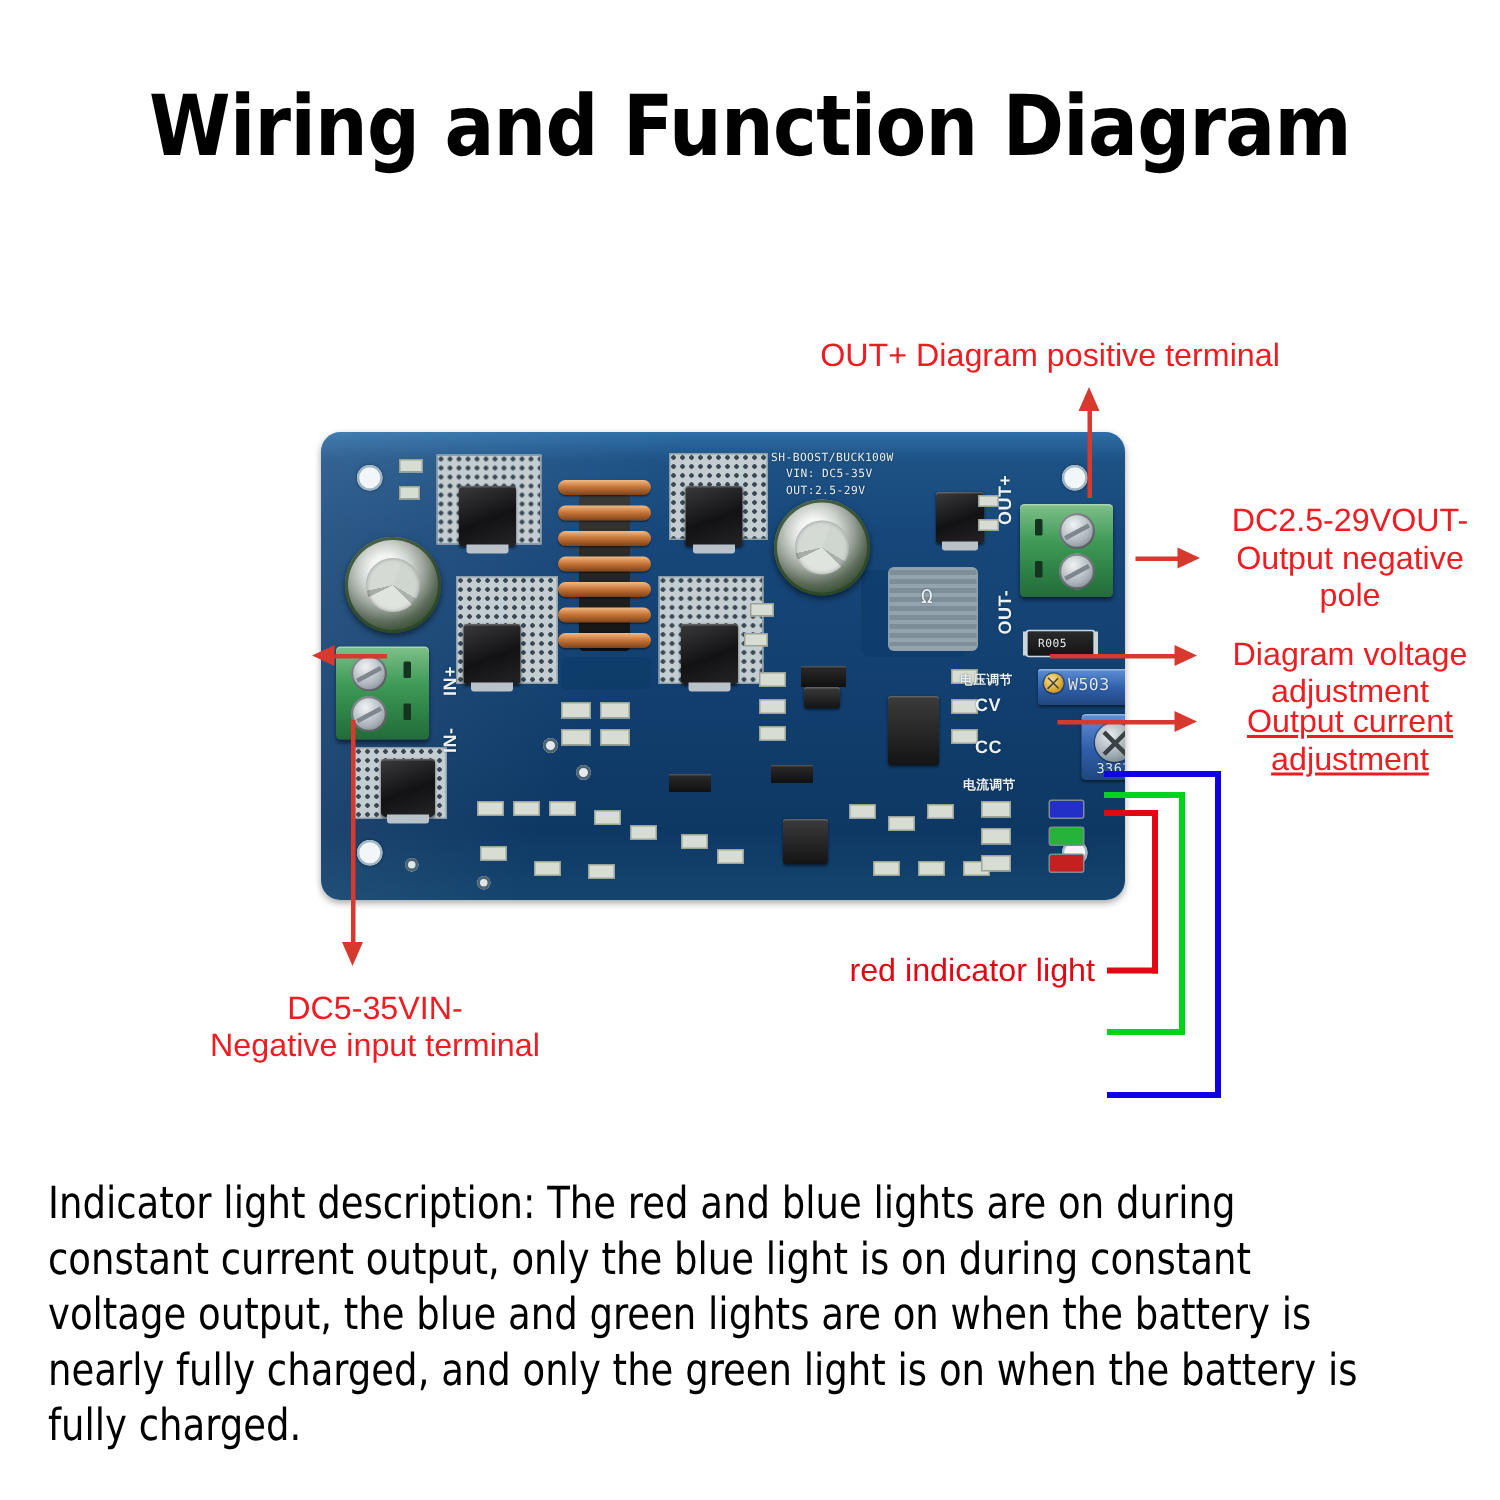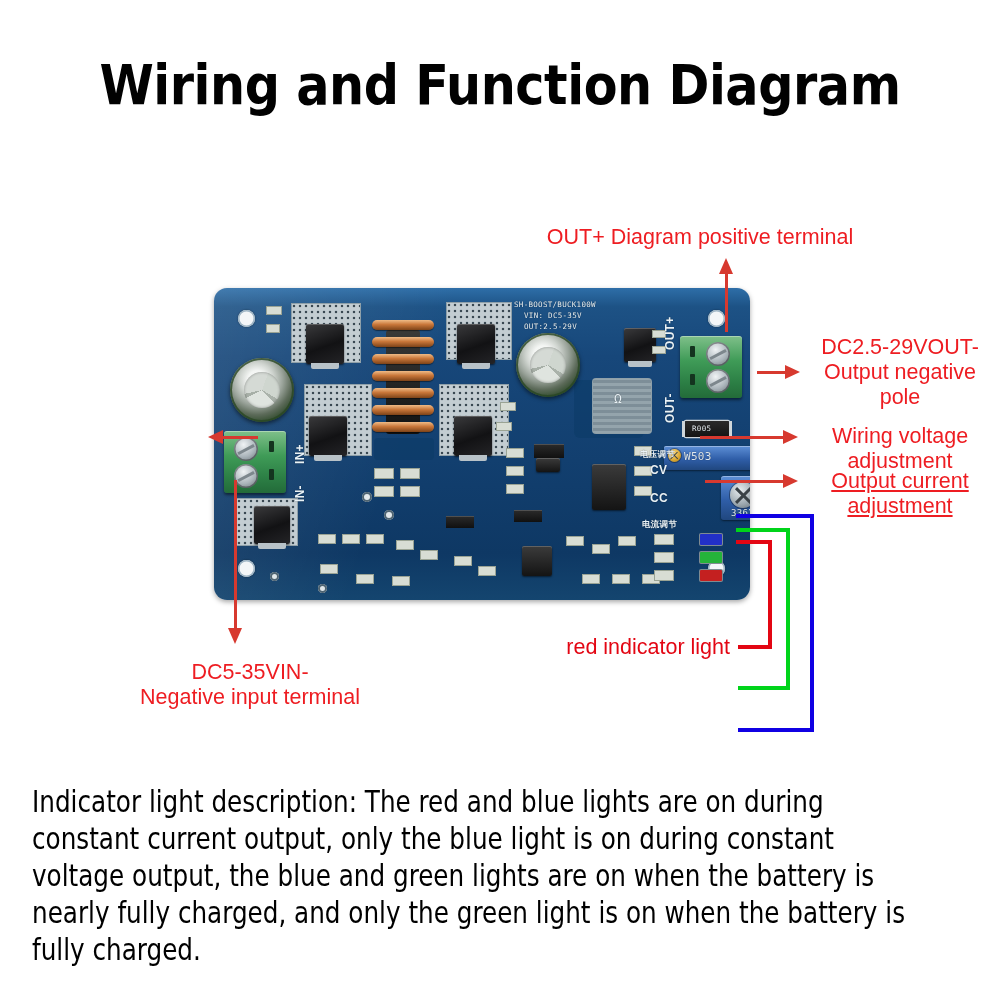--- a/index.html
+++ b/index.html
@@ -242,21 +242,21 @@
 
     <div class="term" style="left:466px;top:48px;width:62px;height:62px;">
       <div class="sc" style="left:26px;top:6px;width:24px;height:24px;"></div>
       <div class="sc" style="left:26px;top:33px;width:24px;height:24px;"></div>
       <div class="slot" style="left:10px;top:10px;"></div>
       <div class="slot" style="left:10px;top:38px;"></div>
     </div>
     <div class="silk big rot" style="left:452px;top:62px;">OUT+</div>
     <div class="silk big rot" style="left:452px;top:135px;">OUT-</div>
 
-    <div class="trimmer" style="left:450px;top:158px;width:71px;height:24px;padding-left:24px;">
+    <div class="trimmer" style="left:478px;top:158px;width:71px;height:24px;padding-left:24px;">
       <div class="screw" style="left:4px;top:3px;width:13px;height:13px;
            background:radial-gradient(circle at 38% 32%,#ffe08a,#d9a52f 60%,#9a7117);"></div>
       <div class="silk" style="left:20px;top:6px;font-size:11px;color:#dfe8ef;">W503</div>
     </div>
     <div class="silk cn" style="left:426px;top:162px;">电压调节</div>
     <div class="silk big" style="left:436px;top:178px;">CV</div>
 
     <div class="trimmer" style="left:472px;top:188px;width:44px;height:44px;border-radius:3px;margin-left:35px;">
       <div class="screw" style="left:9px;top:6px;width:26px;height:26px;"></div>
       <div class="silk" style="left:10px;top:33px;font-size:9px;color:#e4ecf2;">3362</div>
@@ -275,21 +275,21 @@
   <div class="anno c" style="left:470px;top:225px;width:460px;">OUT+ Diagram positive terminal</div>
   <div class="arw" style="left:725px;top:270px;width:3px;height:62px;"></div>
   <div class="arwhead" style="left:719px;top:258px;border-left:7.5px solid transparent;border-right:7.5px solid transparent;border-bottom:16px solid #d7392f;"></div>
 
   <div class="anno c" style="left:800px;top:335px;width:200px;">DC2.5-29VOUT-
 Output negative
 pole</div>
   <div class="arw" style="left:757px;top:371px;width:30px;height:3px;"></div>
   <div class="arwhead" style="left:785px;top:365px;border-top:7.5px solid transparent;border-bottom:7.5px solid transparent;border-left:15px solid #d7392f;"></div>
 
-  <div class="anno c" style="left:800px;top:424px;width:200px;">Wiring voltage
+  <div class="anno c" style="left:800px;top:424px;width:200px;">Diagram voltage
 adjustment</div>
   <div class="arw" style="left:700px;top:436px;width:85px;height:3px;"></div>
   <div class="arwhead" style="left:783px;top:430px;border-top:7.5px solid transparent;border-bottom:7.5px solid transparent;border-left:15px solid #d7392f;"></div>
 
   <div class="anno c" style="left:800px;top:469px;width:200px;text-decoration:underline;">Output current
 adjustment</div>
   <div class="arw" style="left:705px;top:480px;width:80px;height:3px;"></div>
   <div class="arwhead" style="left:783px;top:474px;border-top:7.5px solid transparent;border-bottom:7.5px solid transparent;border-left:15px solid #d7392f;"></div>
 
   <div class="arw" style="left:223px;top:436px;width:35px;height:3px;"></div>

